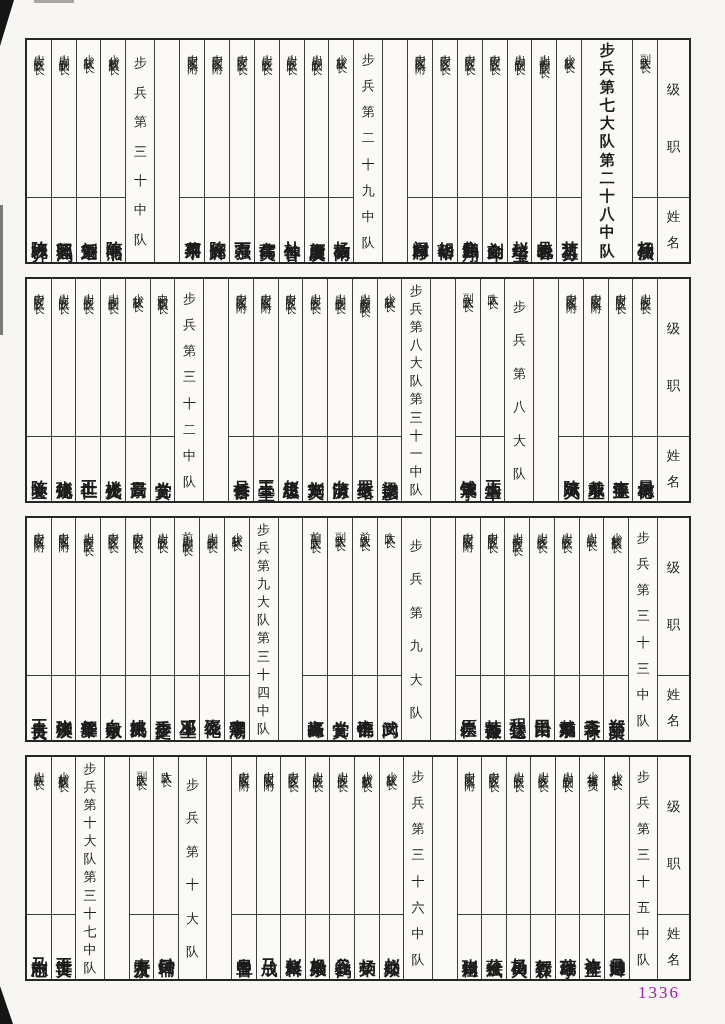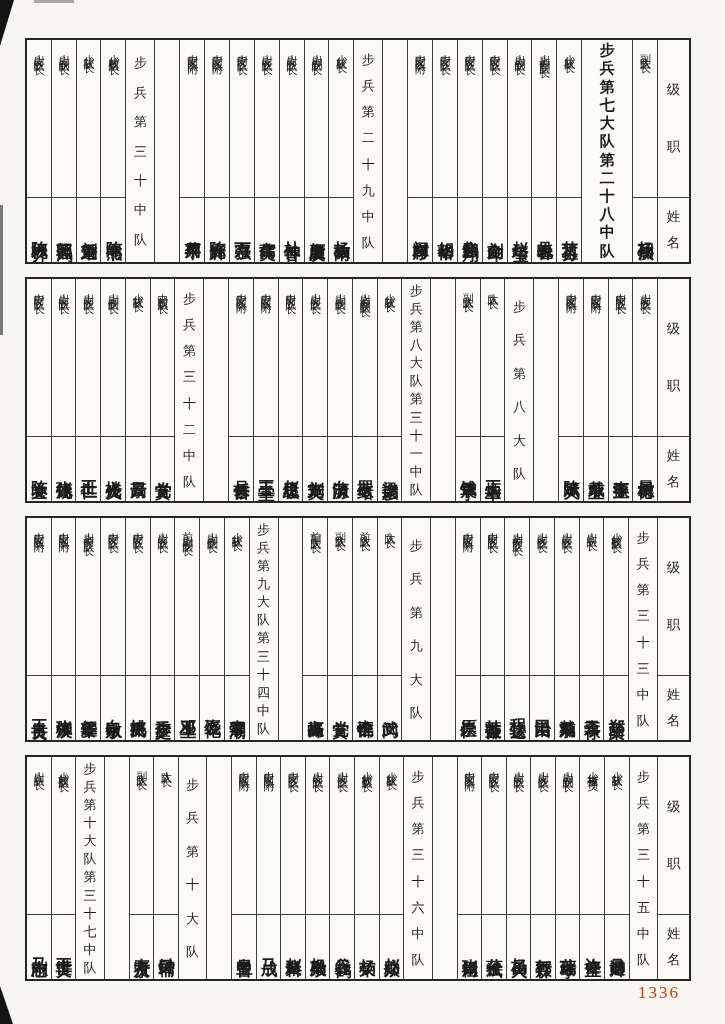--- a/index.html
+++ b/index.html
@@ -14,21 +14,21 @@
   .col-group.wide{flex:2.1 1 0;}
   .cell-top{flex:1 1 auto;border-bottom:1px solid #3d3d3d;display:flex;justify-content:center;overflow:hidden;}
   .cell-bottom{height:64px;display:flex;align-items:center;justify-content:center;overflow:hidden;}
   .rank{writing-mode:vertical-rl;text-orientation:upright;font-size:11px;line-height:1;letter-spacing:2.5px;padding-top:5px;margin:0 auto;white-space:nowrap;}
   .pname{writing-mode:vertical-rl;text-orientation:upright;font-size:16.5px;font-weight:700;line-height:1;letter-spacing:1.5px;margin:auto;white-space:nowrap;}
   .vspread{display:flex;flex-direction:column;justify-content:space-evenly;align-items:center;height:100%;width:100%;}
   .ch{line-height:1;}
   .gch{font-size:13px;font-weight:500;}
   .col-group.wide .gch{font-size:15px;font-weight:600;}
   .hch{font-size:13.5px;font-weight:500;}
-  .pageno{position:absolute;left:638px;top:983px;font-size:17px;letter-spacing:2px;color:#c2410c;}
+  .pageno{position:absolute;left:638px;top:983px;font-size:17px;letter-spacing:2px;color:#a21caf;}
   .artifact{position:absolute;background:#151515;}
   .art-tl{left:0;top:0;width:14px;height:46px;clip-path:polygon(0 0,100% 0,0 100%);}
   .art-left{left:0;top:205px;width:3px;height:130px;opacity:.55;}
   .art-bl{left:0;top:986px;width:13px;height:38px;clip-path:polygon(0 0,0 100%,100% 100%);}
   .art-top{left:34px;top:0;width:40px;height:3px;opacity:.35;}
 </style>
 </head>
 <body>
 
 <div class="page">

